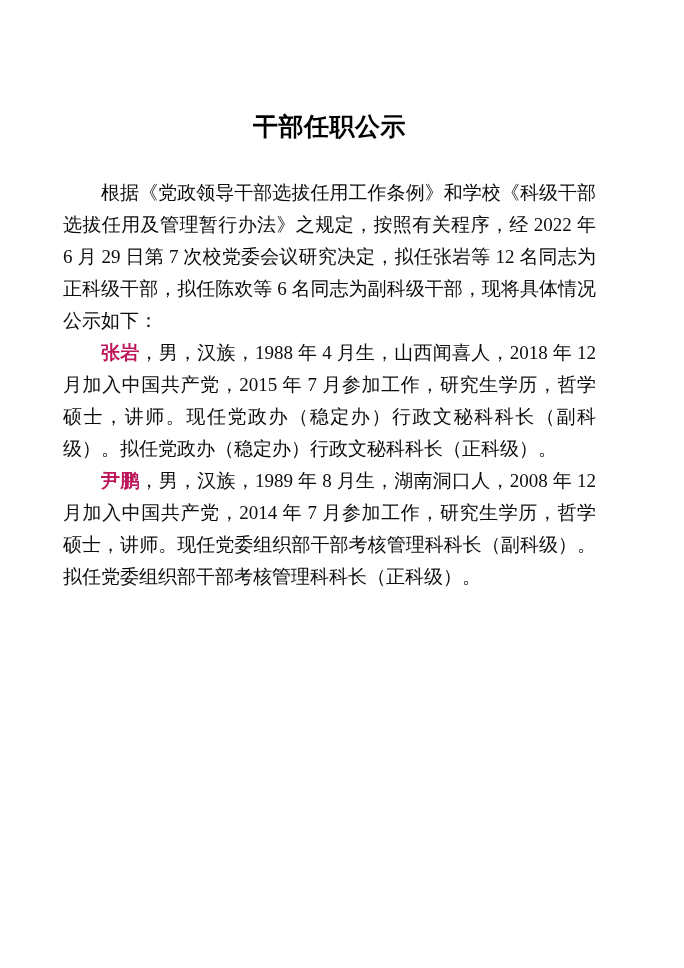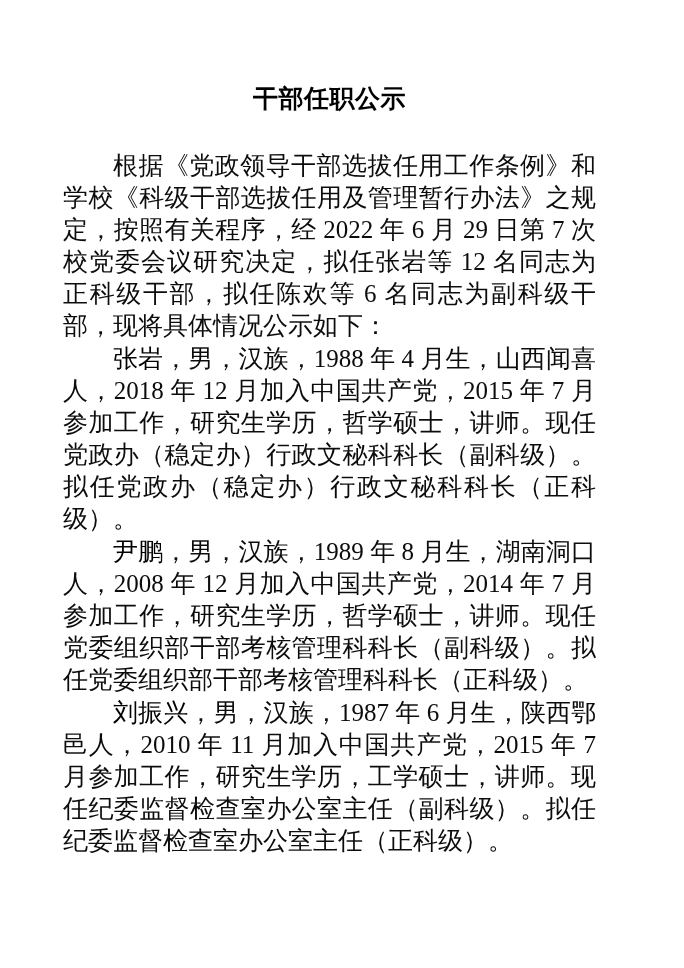--- a/index.html
+++ b/index.html
@@ -19,54 +19,53 @@
   }
   .doc-title {
     font-family: "Liberation Sans", "DejaVu Sans", sans-serif;
     font-weight: 700;
     font-size: 25px;
     line-height: 33px;
     letter-spacing: 0.5px;
     text-align: center;
     color: #000000;
     margin: 0;
-    padding-top: 82px;
+    padding-top: 110px;
     margin-bottom: 34px;
   }
   .doc-body {
     font-family: "Liberation Serif", "DejaVu Serif", serif;
-    font-size: 25px;
+    font-size: 19px;
     line-height: 32px;
     color: #0c0c0c;
   }
   .doc-body p {
     margin: 0;
     text-align: justify;
     text-indent: 2em;
     word-break: break-all;
   }
   .person-name {
     font-family: "Liberation Sans", "DejaVu Sans", sans-serif;
-    font-weight: 400;
-    color: #000000;
+    font-weight: 700;
+    color: #be185d;
     margin-top: 43px;
   }
 </style>
 </head>
 <body>
 
 <div class="page">
 
   <h1 class="doc-title">干部任职公示</h1>
 
   <div class="doc-body">
 
     <p><span class="person-name"></span><span>根据《党政领导干部选拔任用工作条例》和学校《科级干部选拔任用及管理暂行办法》之规定，按照有关程序，经 2022 年 6 月 29 日第 7 次校党委会议研究决定，拟任张岩等 12 名同志为正科级干部，拟任陈欢等 6 名同志为副科级干部，现将具体情况公示如下：</span></p>
 
     <p><span class="person-name">张岩</span><span>，男，汉族，1988 年 4 月生，山西闻喜人，2018 年 12 月加入中国共产党，2015 年 7 月参加工作，研究生学历，哲学硕士，讲师。现任党政办（稳定办）行政文秘科科长（副科级）。拟任党政办（稳定办）行政文秘科科长（正科级）。</span></p>
 
 
     <p><span class="person-name">尹鹏</span><span>，男，汉族，1989 年 8 月生，湖南洞口人，2008 年 12 月加入中国共产党，2014 年 7 月参加工作，研究生学历，哲学硕士，讲师。现任党委组织部干部考核管理科科长（副科级）。拟任党委组织部干部考核管理科科长（正科级）。</span></p>
 
-    <p><span class="person-name">刘振兴</span><span>，男，汉族，1987 年 6 月生，陕西鄂邑人，2010 年 11 月加入中国共产党，2015 年 7 月参加工作，研究生学历，工学硕士，讲师。现任纪委监督检查室办公室主任（副科级）。拟任纪委监督检查室办公室主任（正科级）。</span></p>
 
   </div>
 </div>
 
 </body></html>

